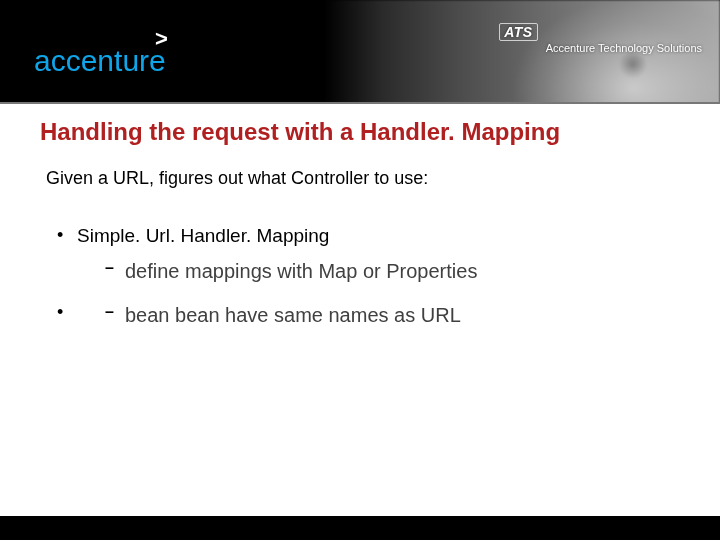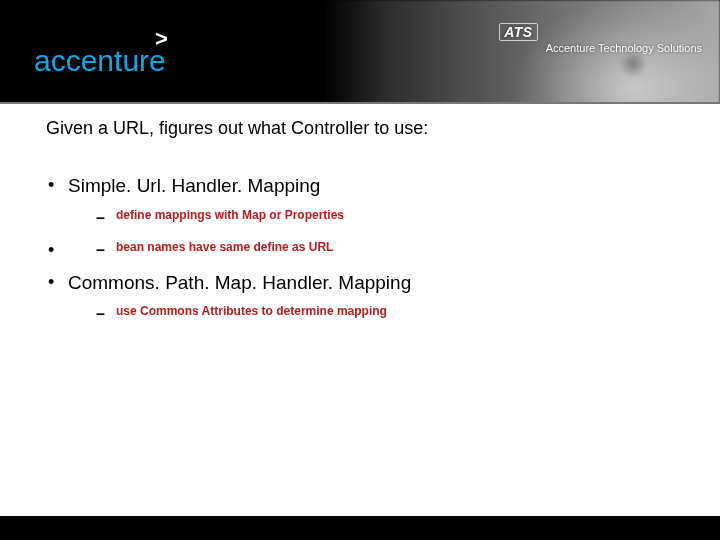--- a/index.html
+++ b/index.html
@@ -105,21 +105,21 @@
     font-weight: bold;
     margin: 0 0 22px 0;
   }
   .intro {
     color: #000;
     font-size: 18px;
     margin: 0 0 34px 6px;
   }
   ul.bullets {
     list-style: none;
-    margin: 0;
+    margin: 9px;
     padding: 0;
   }
   ul.bullets > li {
     position: relative;
     padding-left: 28px;
     margin-bottom: 6px;
     font-size: 19px;
     color: #000;
     line-height: 1.4;
   }
@@ -132,23 +132,23 @@
     color: #000;
   }
   ul.sub {
     list-style: none;
     margin: 6px 0 14px 0;
     padding: 0;
   }
   ul.sub > li {
     position: relative;
     padding-left: 48px;
-    font-size: 12px;
-    font-weight: bold;
-    color: #b91c1c;
+    font-size: 20px;
+    font-weight: normal;
+    color: #404040;
     line-height: 1.5;
   }
   ul.sub > li::before {
     content: "–";
     position: absolute;
     left: 28px;
     top: 0;
     font-size: 16px;
     font-weight: bold;
     color: #000;
@@ -175,37 +175,32 @@
       <span class="wordmark">accenture</span>
     </div>
     <div class="ats-badge">
       <span class="ats-mark">ATS</span>
       <span class="ats-text">Accenture Technology Solutions</span>
     </div>
     <div class="header-divider"></div>
   </div>
 
   <div class="content">
+    <h1 class="title">Handling the request with a Handler. Mapping</h1>
     <p class="intro">Given a URL, figures out what Controller to use:</p>
 
     <ul class="bullets">
       <li>
         <span>Simple. Url. Handler. Mapping</span>
         <ul class="sub">
           <li>define mappings with Map or Properties</li>
         </ul>
       </li>
       <li>
         <ul class="sub">
-          <li>bean names have same define as URL</li>
-        </ul>
-      </li>
-      <li>
-        <span>Commons. Path. Map. Handler. Mapping</span>
-        <ul class="sub">
-          <li>use Commons Attributes to determine mapping</li>
+          <li>bean bean have same names as URL</li>
         </ul>
       </li>
     </ul>
   </div>
 
   <div class="footer-band"></div>
 </div>
 
 </body></html>

